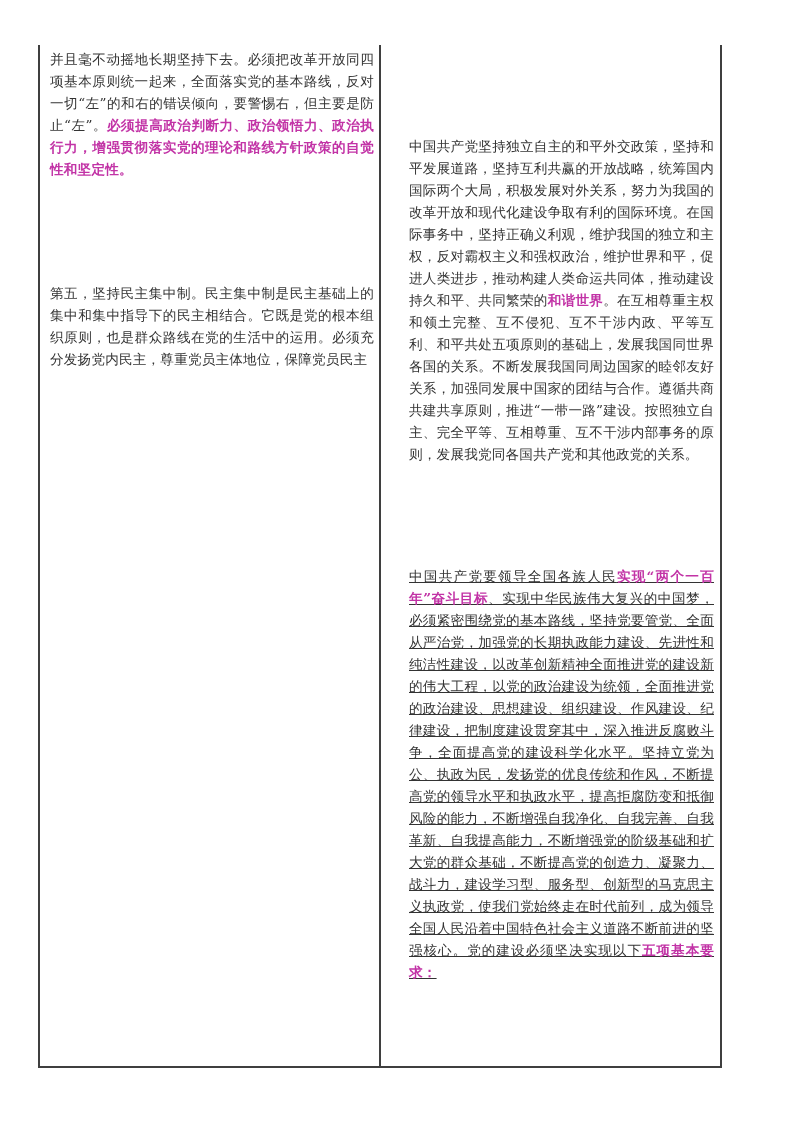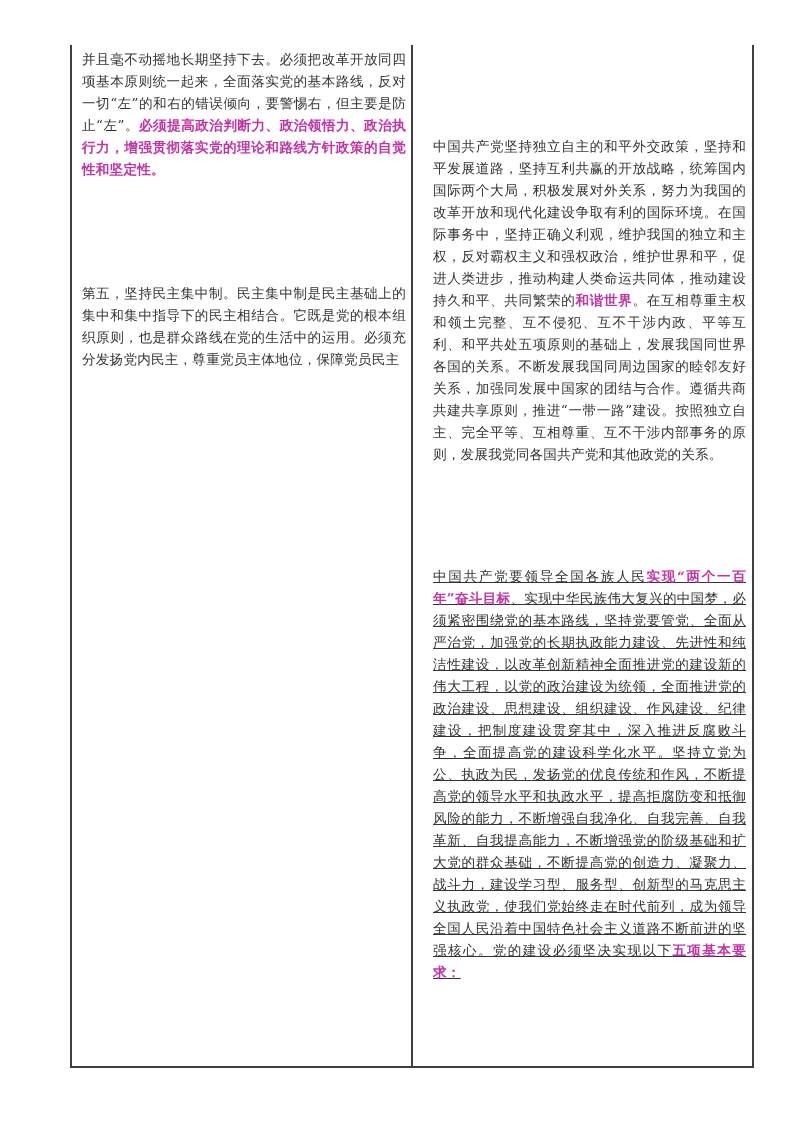--- a/index.html
+++ b/index.html
@@ -17,41 +17,40 @@
     overflow: hidden;
   }
   .doc-table {
     position: absolute;
     left: 38px; top: 45px;
     width: 684px; height: 1023px;
     border-left: 2px solid var(--border);
     border-right: 2px solid var(--border);
     border-bottom: 2px solid var(--border);
     display: flex;
-    margin-left: 32px;
   }
   .col {
     position: relative;
     height: 100%;
   }
   .col-left {
     width: 341px;
     border-right: 2px solid var(--border);
   }
   .col-right { flex: 1; }
   .col p {
     position: absolute;
     left: 10px; right: 5px;
     font-size: 13.6px;
     line-height: 22px;
     text-align: justify;
     letter-spacing: 0.2px;
     color: var(--body_text);
   }
-  .col-right p { left: 20px; right: 6px; }
+  .col-right p { left: 28px; right: 6px; }
   .col-left p:nth-of-type(1) { top: 3px; }
   .col-left p:nth-of-type(2) { top: 237px; }
   .col-left p:nth-of-type(3) { top: 418px; }
   .col-left p:nth-of-type(4) { top: 665px; }
   .col-left p:nth-of-type(5) { top: 943px; }
   .col-right p:nth-of-type(1) { top: 90px; }
   .col-right p:nth-of-type(2) { top: 520px; text-decoration: underline; }
   .seg-black { color: var(--body_text); }
   .seg-magenta { color: var(--magenta); font-weight: 700; }
   .seg-red { color: var(--red); font-weight: 700; }

